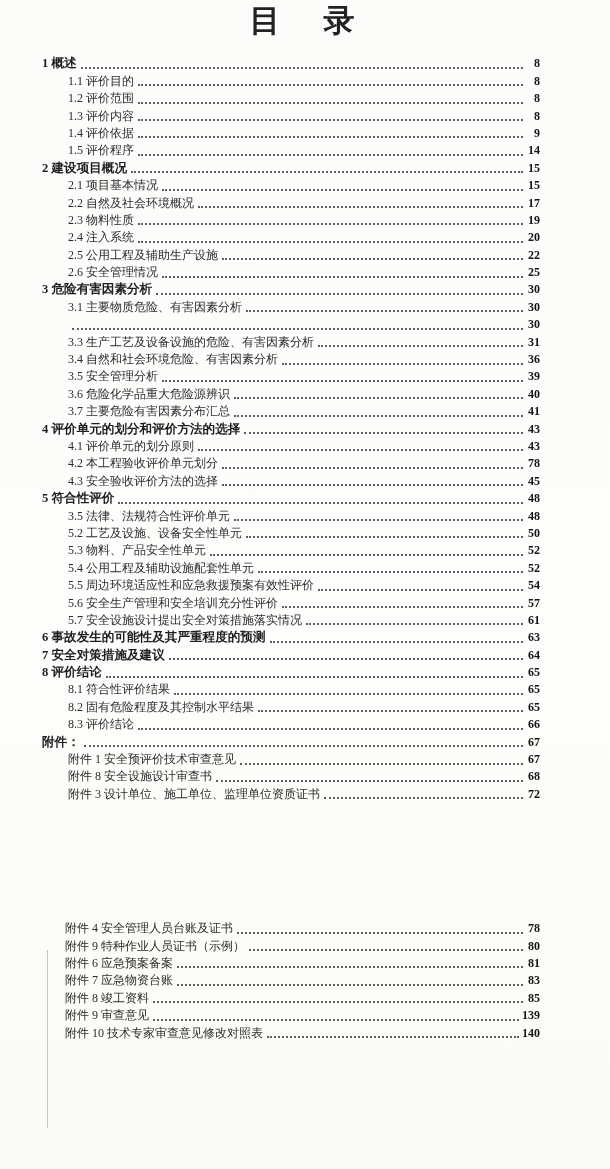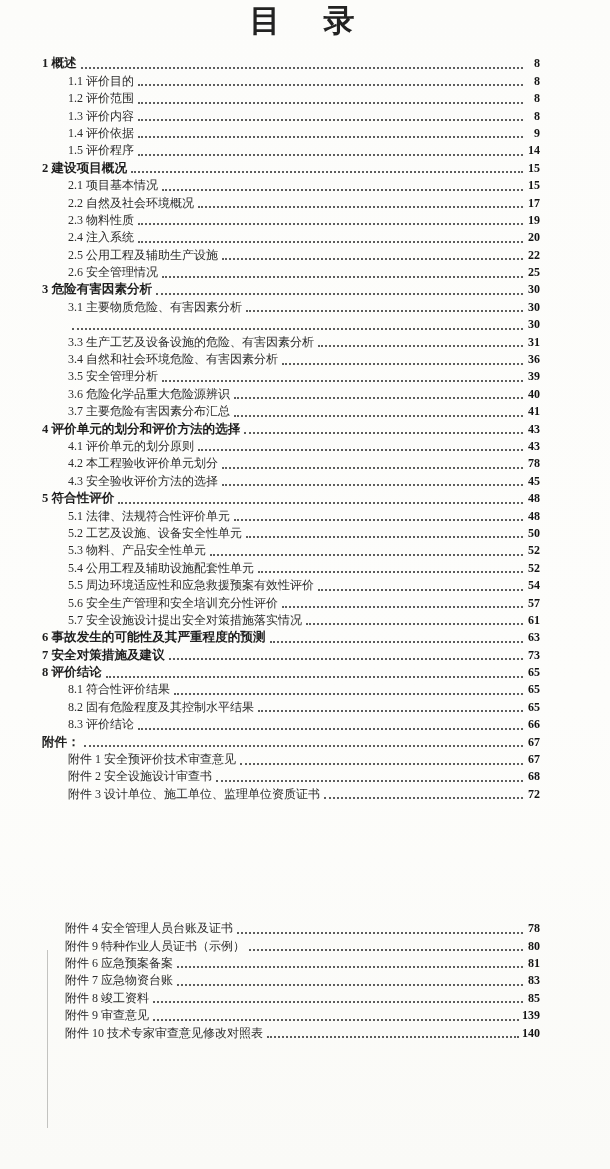--- a/index.html
+++ b/index.html
@@ -190,21 +190,21 @@
         <span class="row-label">4.3 安全验收评价方法的选择</span>
         <span class="leader"></span>
         <span class="row-page">45</span>
       </div>
       <div class="toc-row lvl1">
         <span class="row-label">5 符合性评价</span>
         <span class="leader"></span>
         <span class="row-page">48</span>
       </div>
       <div class="toc-row lvl2">
-        <span class="row-label">5.1 法律、法规符合性评价单元</span>
+        <span class="row-label">3.5 法律、法规符合性评价单元</span>
         <span class="leader"></span>
         <span class="row-page">48</span>
       </div>
       <div class="toc-row lvl2">
         <span class="row-label">5.2 工艺及设施、设备安全性单元</span>
         <span class="leader"></span>
         <span class="row-page">50</span>
       </div>
       <div class="toc-row lvl2">
         <span class="row-label">5.3 物料、产品安全性单元</span>
@@ -232,21 +232,21 @@
         <span class="row-page">61</span>
       </div>
       <div class="toc-row lvl1">
         <span class="row-label">6 事故发生的可能性及其严重程度的预测</span>
         <span class="leader"></span>
         <span class="row-page">63</span>
       </div>
       <div class="toc-row lvl1">
         <span class="row-label">7 安全对策措施及建议</span>
         <span class="leader"></span>
-        <span class="row-page">73</span>
+        <span class="row-page">64</span>
       </div>
       <div class="toc-row lvl1">
         <span class="row-label">8 评价结论</span>
         <span class="leader"></span>
         <span class="row-page">65</span>
       </div>
       <div class="toc-row lvl2">
         <span class="row-label">8.1 符合性评价结果</span>
         <span class="leader"></span>
         <span class="row-page">65</span>
@@ -265,21 +265,21 @@
         <span class="row-label">附件：</span>
         <span class="leader"></span>
         <span class="row-page">67</span>
       </div>
       <div class="toc-row lvl2">
         <span class="row-label">附件 1 安全预评价技术审查意见</span>
         <span class="leader"></span>
         <span class="row-page">67</span>
       </div>
       <div class="toc-row lvl2">
-        <span class="row-label">附件 2 安全设施设计审查书</span>
+        <span class="row-label">附件 8 安全设施设计审查书</span>
         <span class="leader"></span>
         <span class="row-page">68</span>
       </div>
       <div class="toc-row lvl2">
         <span class="row-label">附件 3 设计单位、施工单位、监理单位资质证书</span>
         <span class="leader"></span>
         <span class="row-page">72</span>
       </div>
     </div>
 

